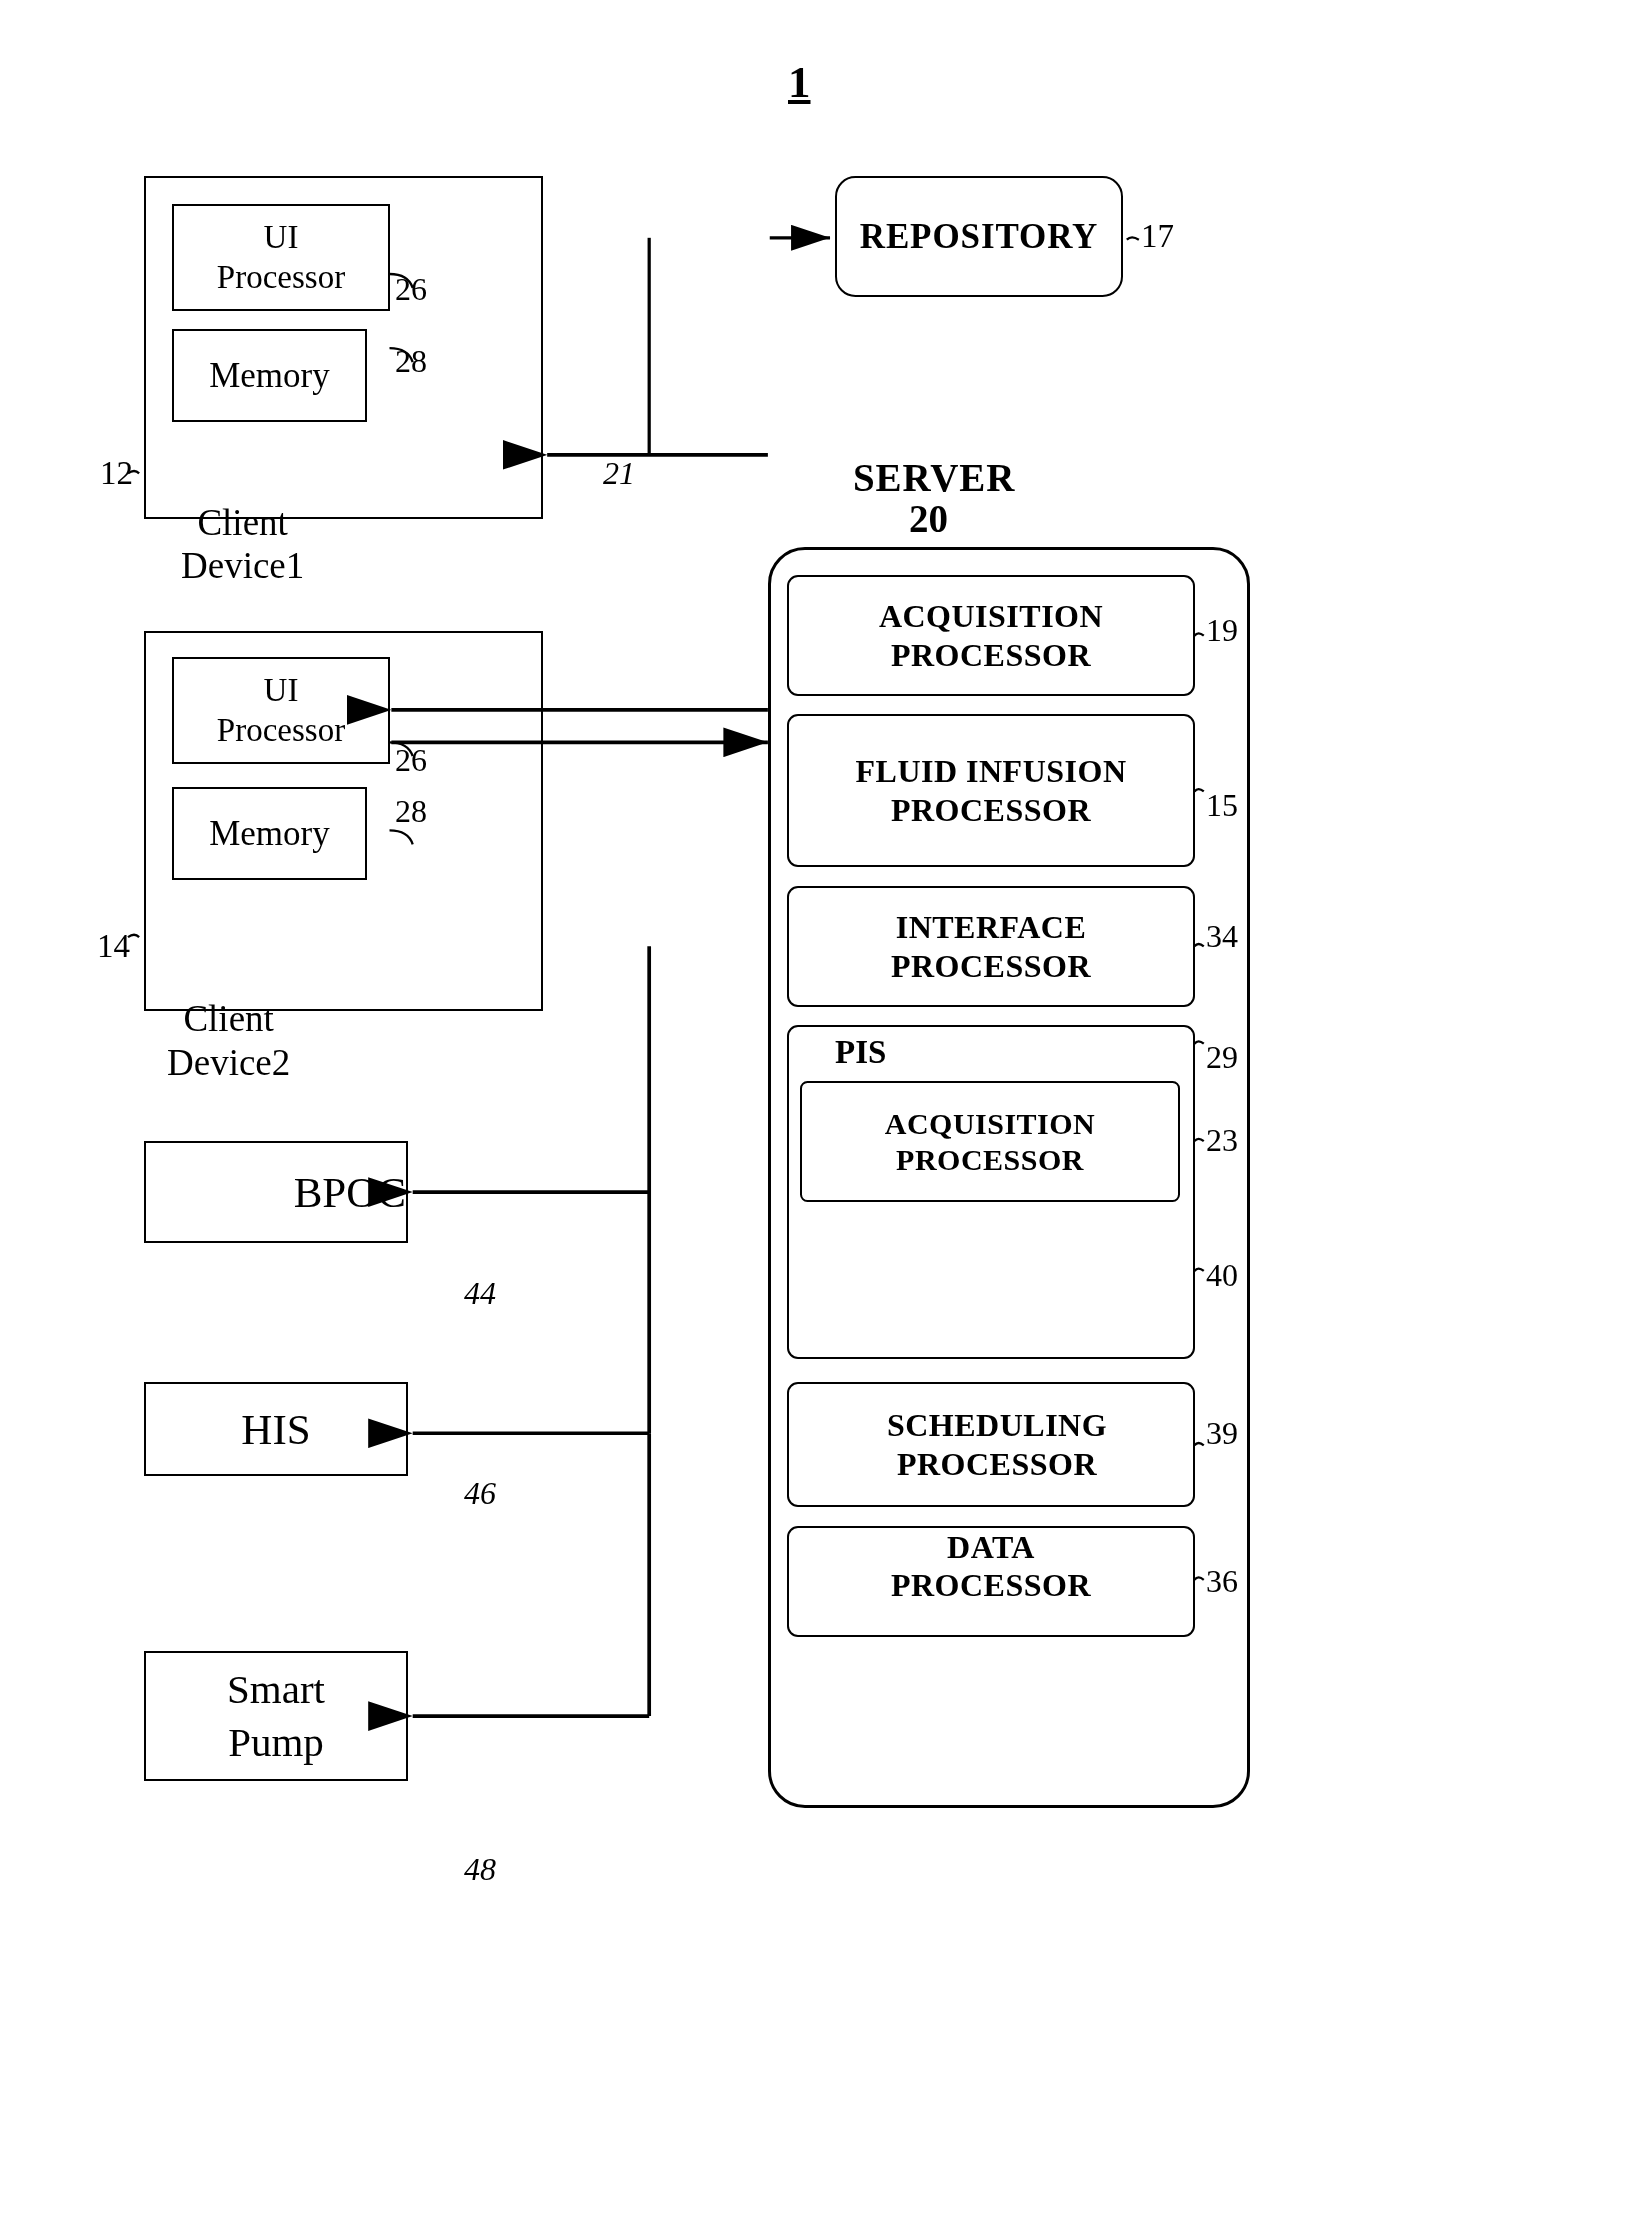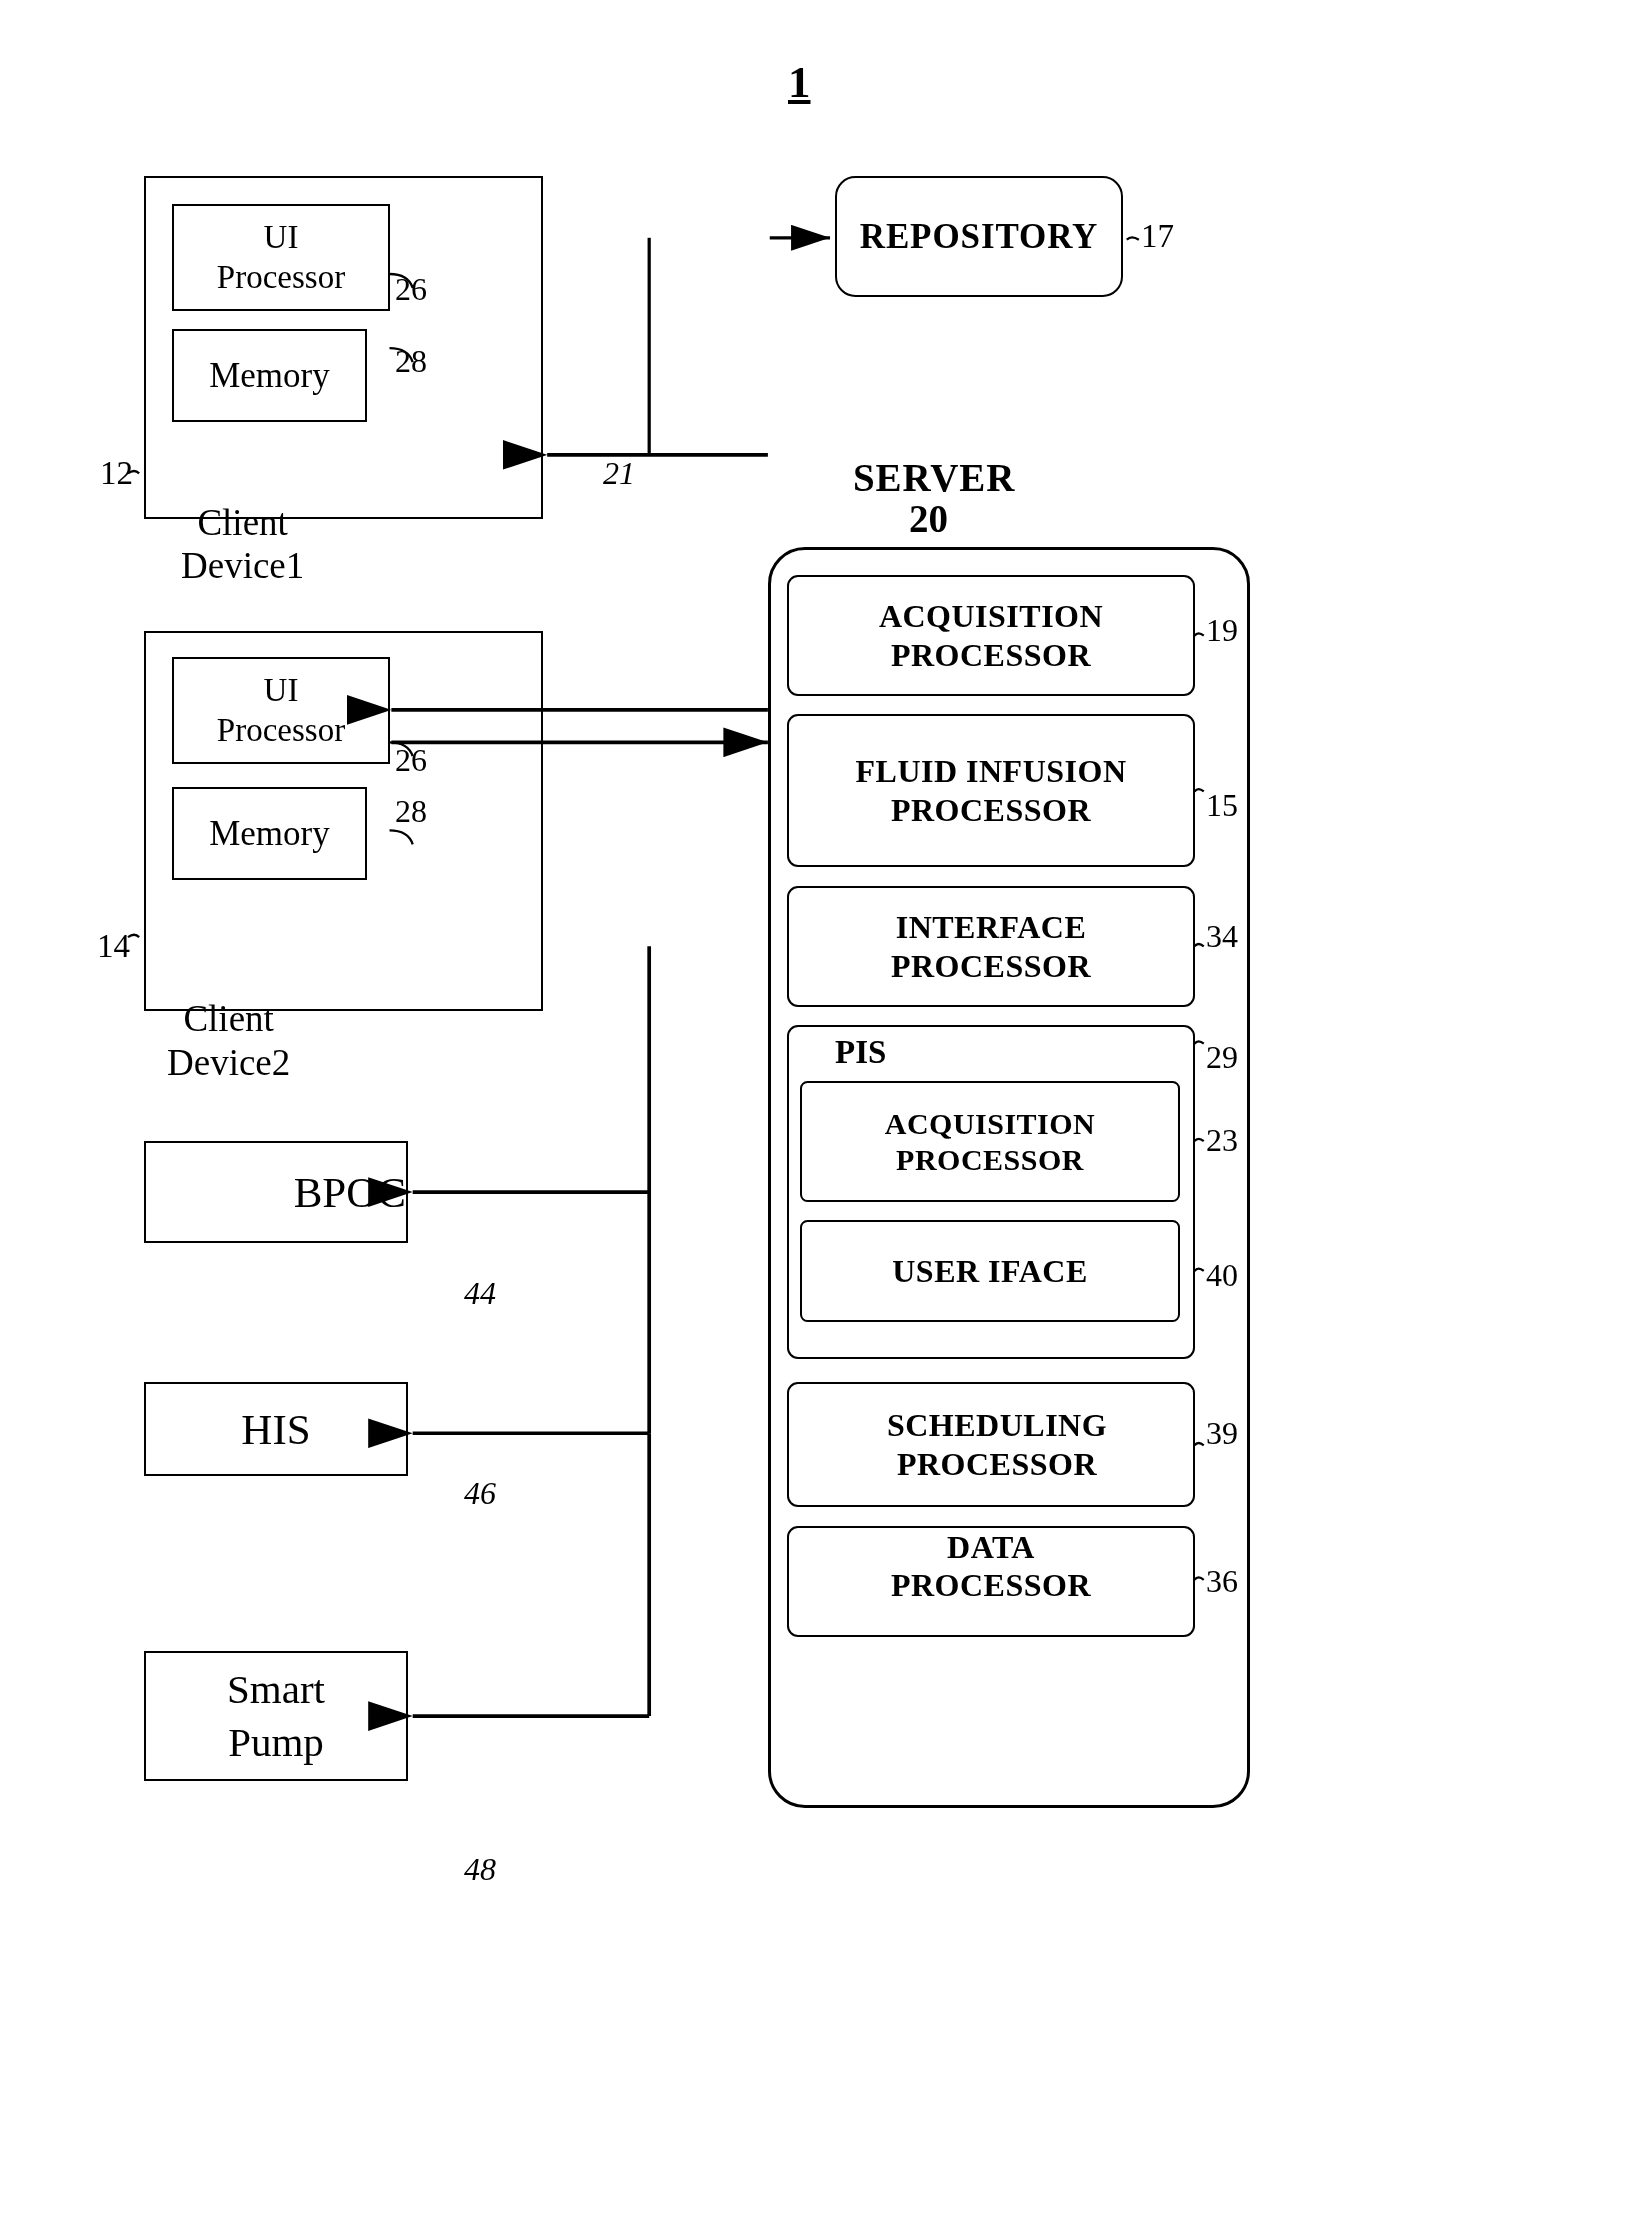--- a/index.html
+++ b/index.html
@@ -578,23 +578,20 @@
   <div class="pis-outer"></div>
   <div class="pis-label">PIS</div>
   <div class="label-29">29</div>
 
   <div class="pis-acq-box">
     <span style="white-space:pre-line;">ACQUISITION
 PROCESSOR</span>
   </div>
   <div class="label-23">23</div>
 
-  <div class="user-iface-box">
-    <span>USER IFACE</span>
-  </div>
   <div class="label-40">40</div>
 
   <div class="sched-proc-box">
     <span style="white-space:pre-line;">SCHEDULING
 PROCESSOR</span>
   </div>
   <div class="label-39">39</div>
 
   <div class="data-proc-box">
     <span style="white-space:pre-line;">DATA

